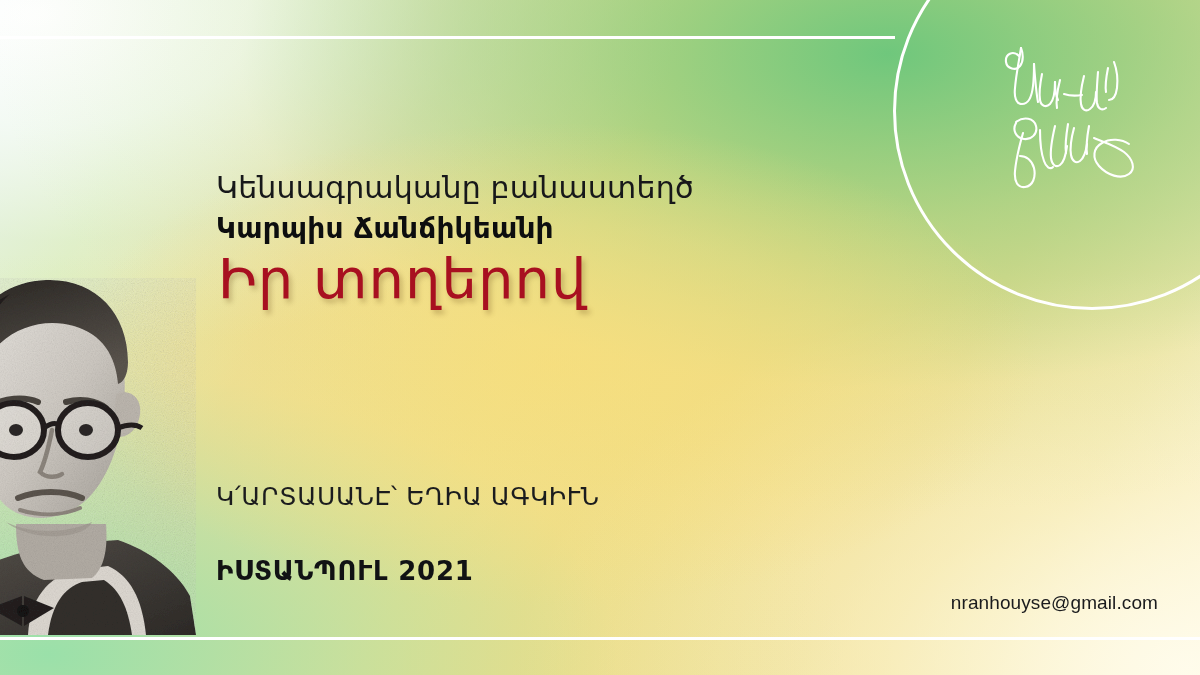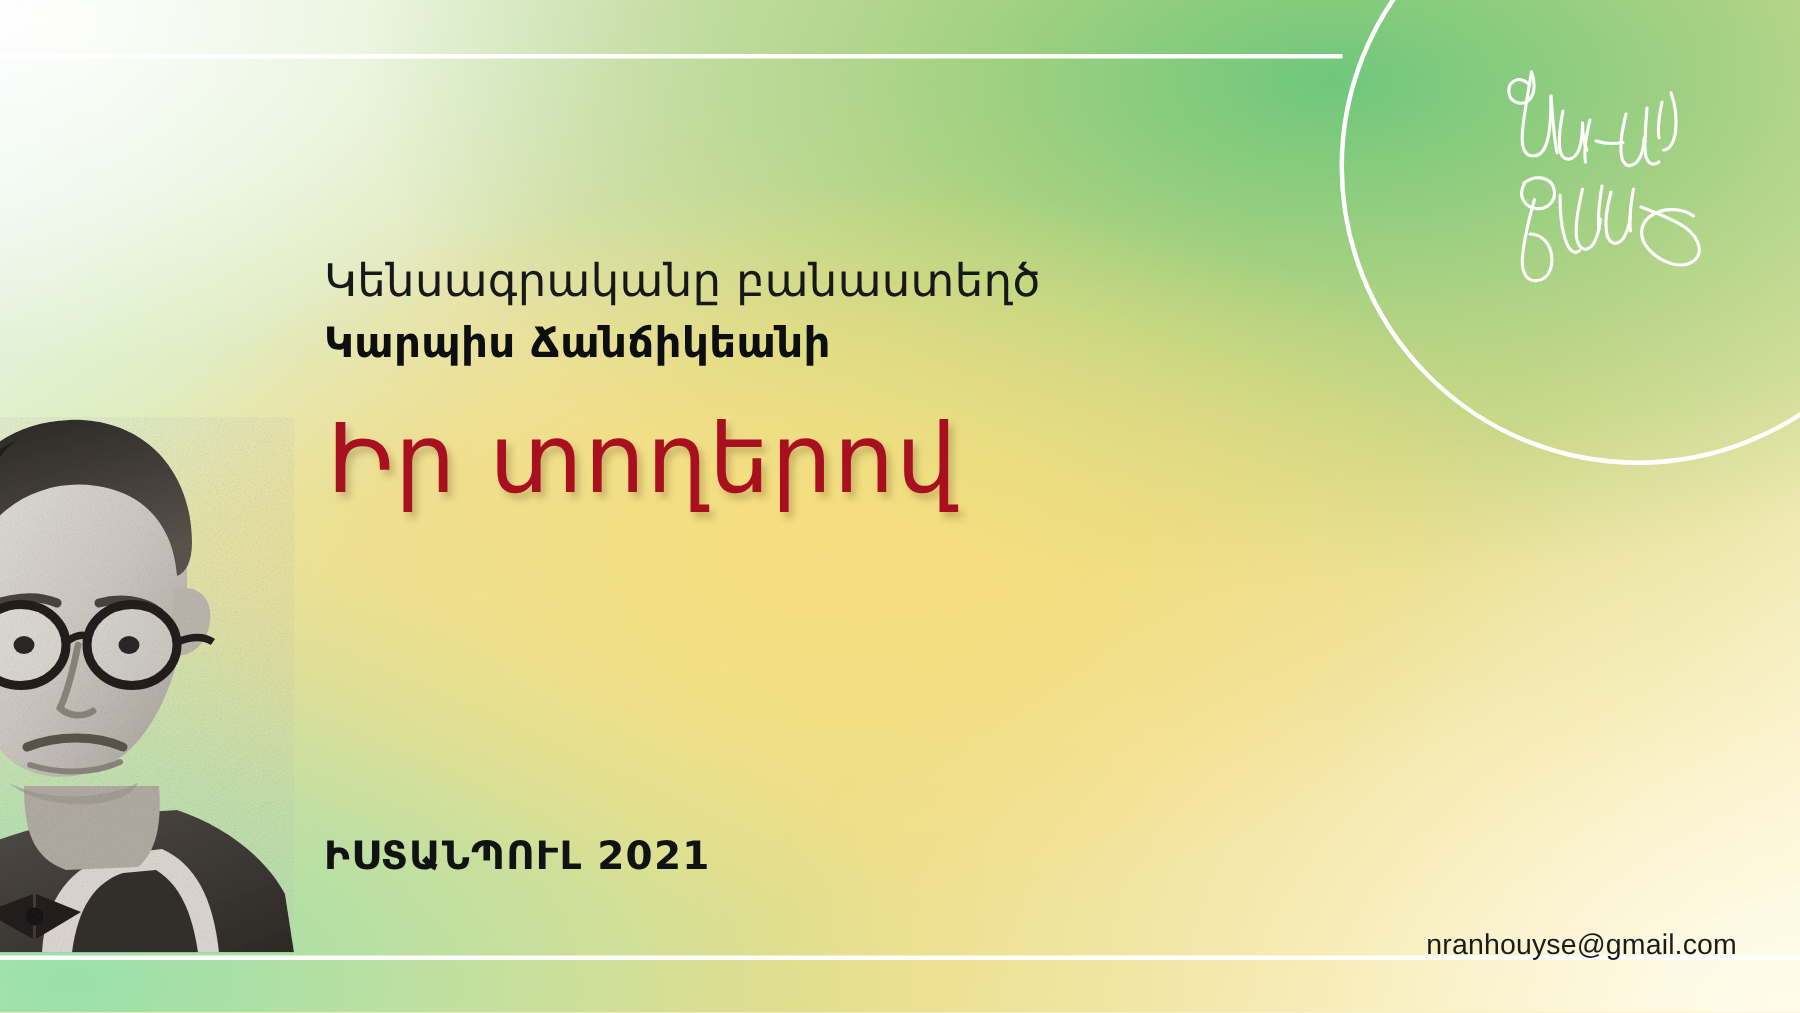--- a/index.html
+++ b/index.html
@@ -105,26 +105,26 @@
   .eyebrow-2 {
     font-size: 28px;
     font-weight: 700;
     color: #0d0e0f;
     letter-spacing: 0.2px;
     line-height: 1.2;
     margin-top: 7px;
     white-space: nowrap;
   }
   .main-title {
-    font-size: 64px;
+    font-size: 56px;
     font-weight: 400;
     color: #a81020;
     line-height: 1.05;
     letter-spacing: 1px;
-    margin-top: 28px;
+    margin-top: 4px;
     margin-left: 2px;
     white-space: nowrap;
     text-shadow: 3px 4px 5px rgba(110,80,30,0.30);
   }
 
   .credits {
     position: absolute;
     left: 216px;
     top: 478px;
     width: 760px;
@@ -152,21 +152,20 @@
   .email {
     position: absolute;
     right: 42px;
     top: 592px;
     font-size: 19px;
     font-weight: 400;
     color: #1a1b1d;
     letter-spacing: 0.1px;
     font-family: "Liberation Sans", sans-serif;
     white-space: nowrap;
-    margin-top: 28px;
   }
 </style>
 </head>
 <body>
 
 <div id="slide">
 
   <div class="bg-layer bg-base"></div>
   <div class="bg-layer bg-glow"></div>
 
@@ -269,19 +268,20 @@
     </svg>
   </div>
 
   <div class="text-block">
     <div class="eyebrow-1">Կենսագրականը բանաստեղծ</div>
     <div class="eyebrow-2">Կարպիս Ճանճիկեանի</div>
     <div class="main-title">Իր տողերով</div>
   </div>
 
   <div class="credits">
+    <div class="credit-line">Կ՛ԱՐՏԱՍԱՆԷ՝ ԵՂԻԱ ԱԳԿԻՒՆ</div>
   </div>
 
   <div class="place-year">ԻՍՏԱՆՊՈՒԼ 2021</div>
 
   <div class="email">nranhouyse@gmail.com</div>
 
 </div>
 
 </body></html>

